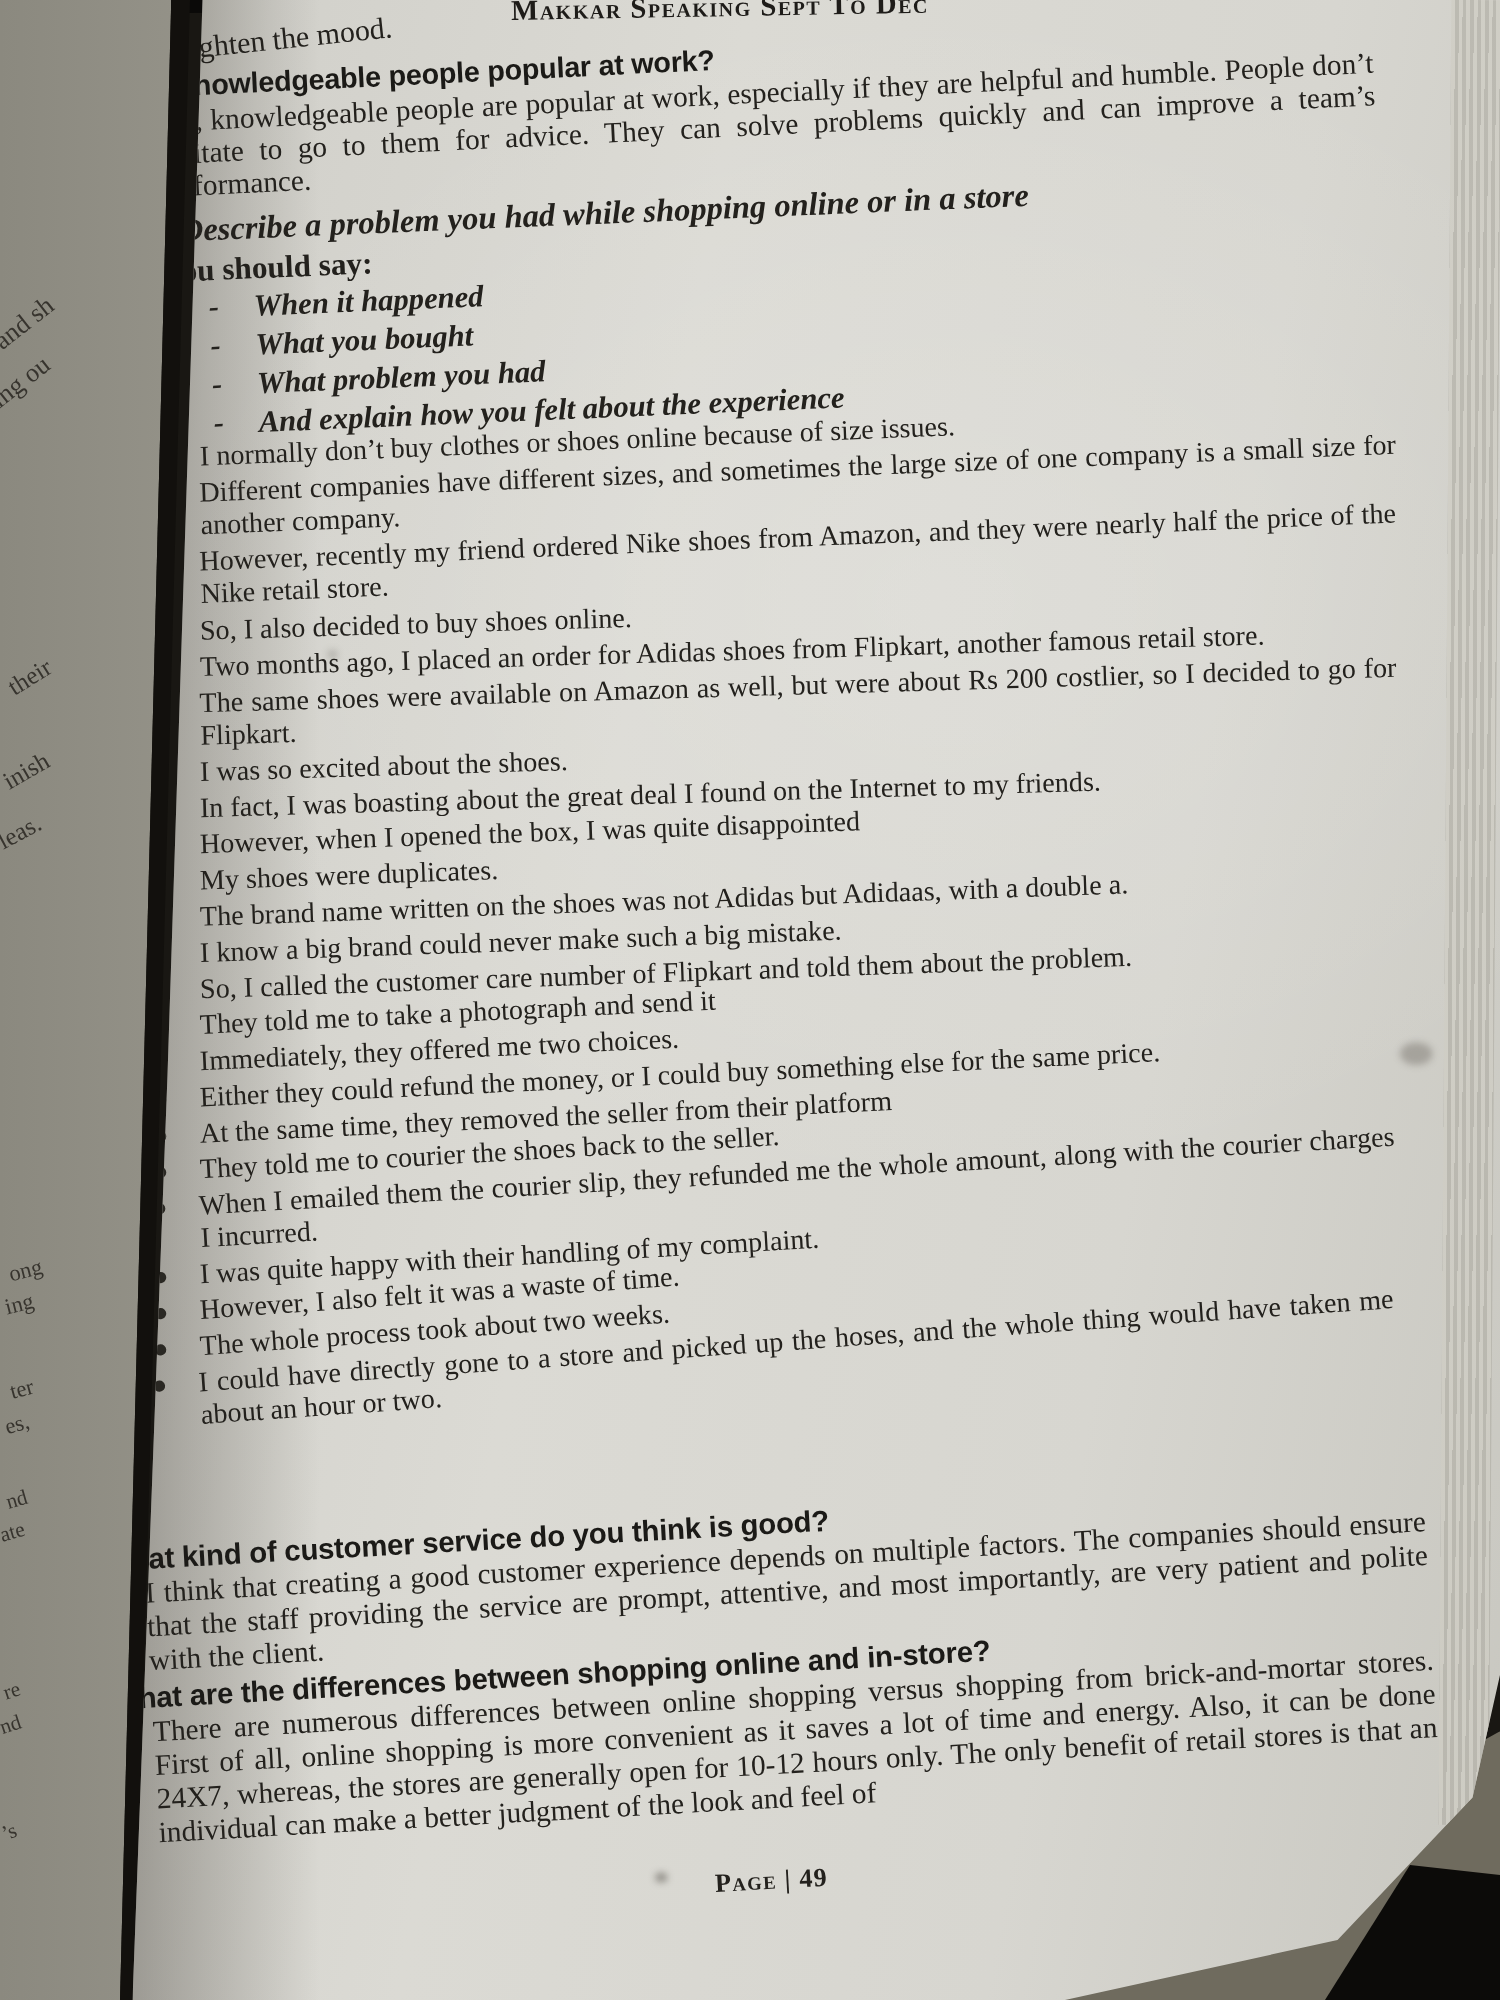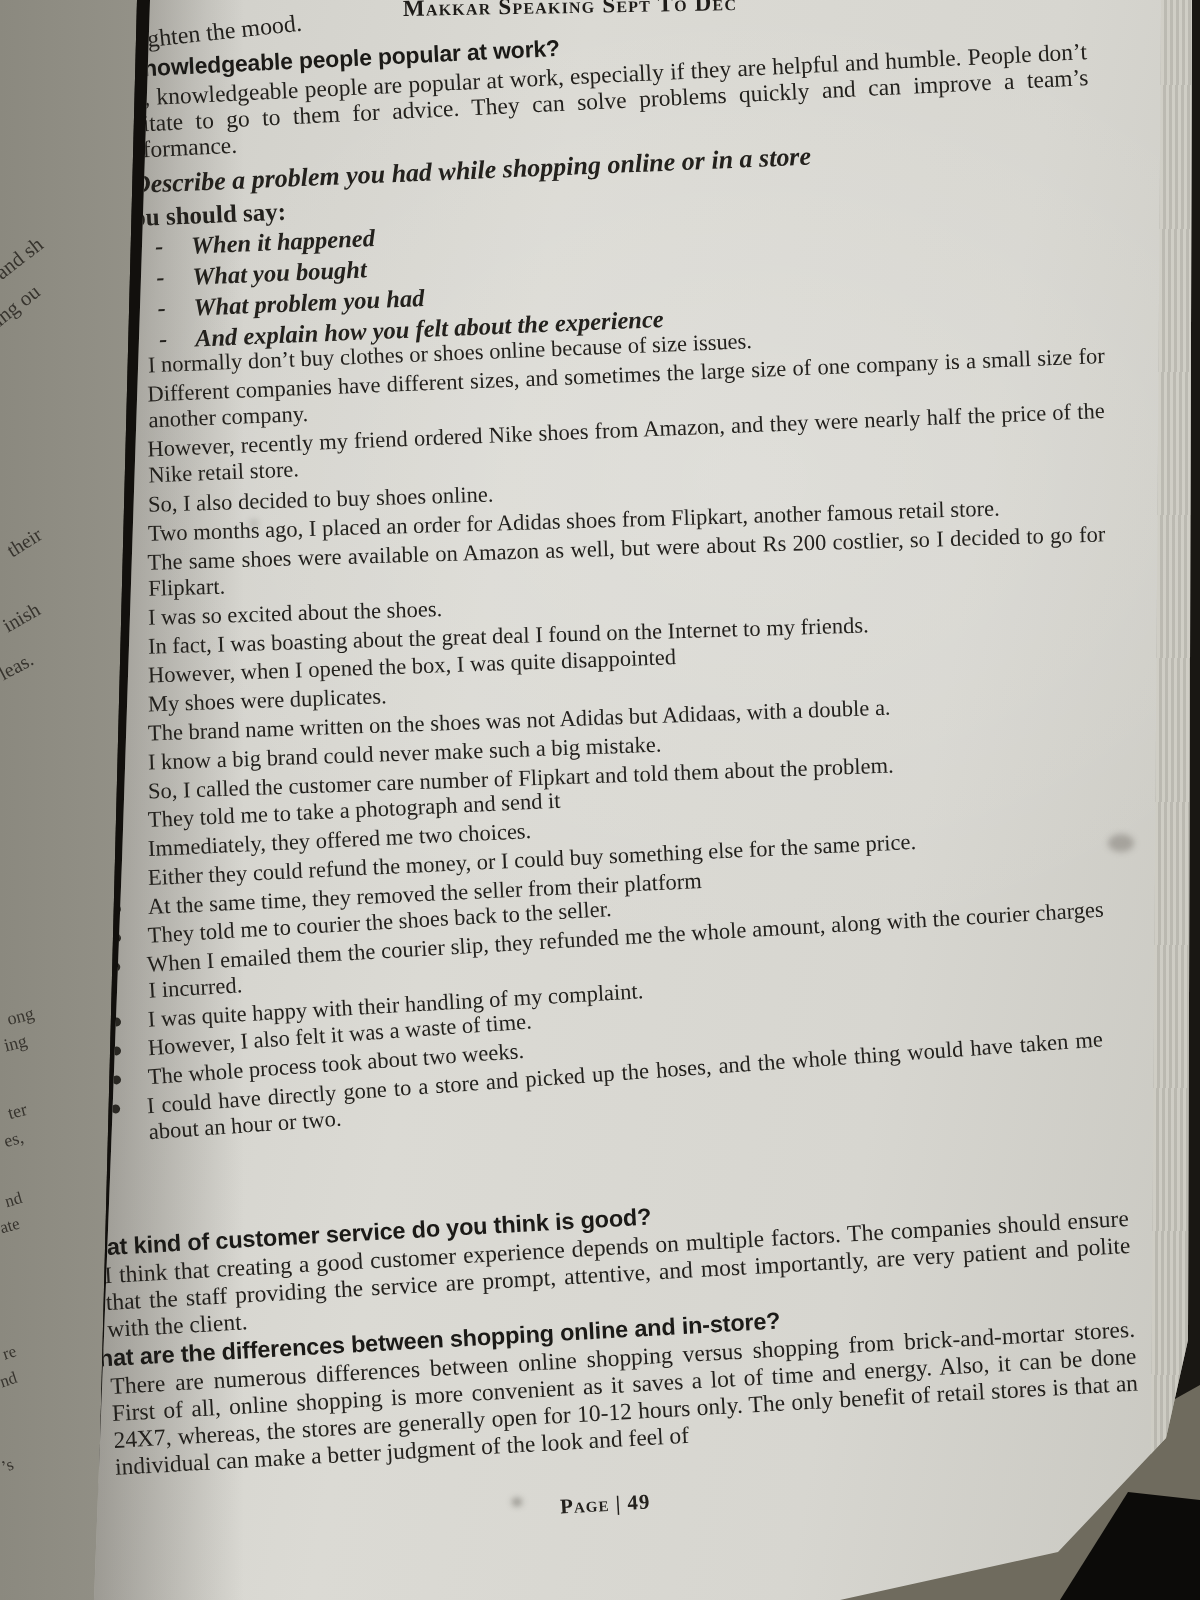--- a/index.html
+++ b/index.html
@@ -36,21 +36,21 @@
   .f10{left:0px;top:1216px;font-size:17px;transform:rotate(-16deg);}
   .f11{left:3px;top:1343px;font-size:17px;transform:rotate(-18deg);}
   .f12{left:0px;top:1370px;font-size:17px;transform:rotate(-18deg);}
   .f13{left:2px;top:1456px;font-size:17px;transform:rotate(-20deg);}
 
   
   .page{position:absolute;inset:0;
     background:
       radial-gradient(ellipse 900px 700px at 62% 30%,rgba(255,255,255,.16),rgba(255,255,255,0) 70%),
       linear-gradient(100deg,#b5b3ab 0%,#d2d1cb 14%,#dbdad4 40%,#d7d6d0 72%,#c8c7c0 100%);
-    clip-path:polygon(150px 0,1192px 0,1188px 1340px,1166px 1438px,1058px 1552px,840px 1600px,94px 1600px,122px 860px);}
+    clip-path:polygon(150px 0,1192px 0,1188px 1340px,1166px 1438px,1058px 1552px,840px 1600px,94px 1600px,122px 860px);margin-left:12px;}
   .gutter-shade{position:absolute;left:94px;top:0;width:150px;height:1600px;
     background:linear-gradient(90deg,rgba(62,58,50,.38),rgba(62,58,50,0));}
   .edge-stack{position:absolute;right:4px;top:0;width:40px;height:1460px;
     background:repeating-linear-gradient(90deg,#cfcdc4 0 3px,#b4b2a9 3px 6px);
     opacity:.75;transform:rotate(.4deg);}
   .smudge{position:absolute;border-radius:50%;filter:blur(3px);}
   .s1{left:1108px;top:834px;width:26px;height:18px;background:rgba(70,64,55,.30);}
   .s2{left:512px;top:1498px;width:10px;height:8px;background:rgba(60,56,48,.45);}
   .s3{left:250px;top:520px;width:8px;height:7px;background:rgba(60,56,48,.25);}
 

